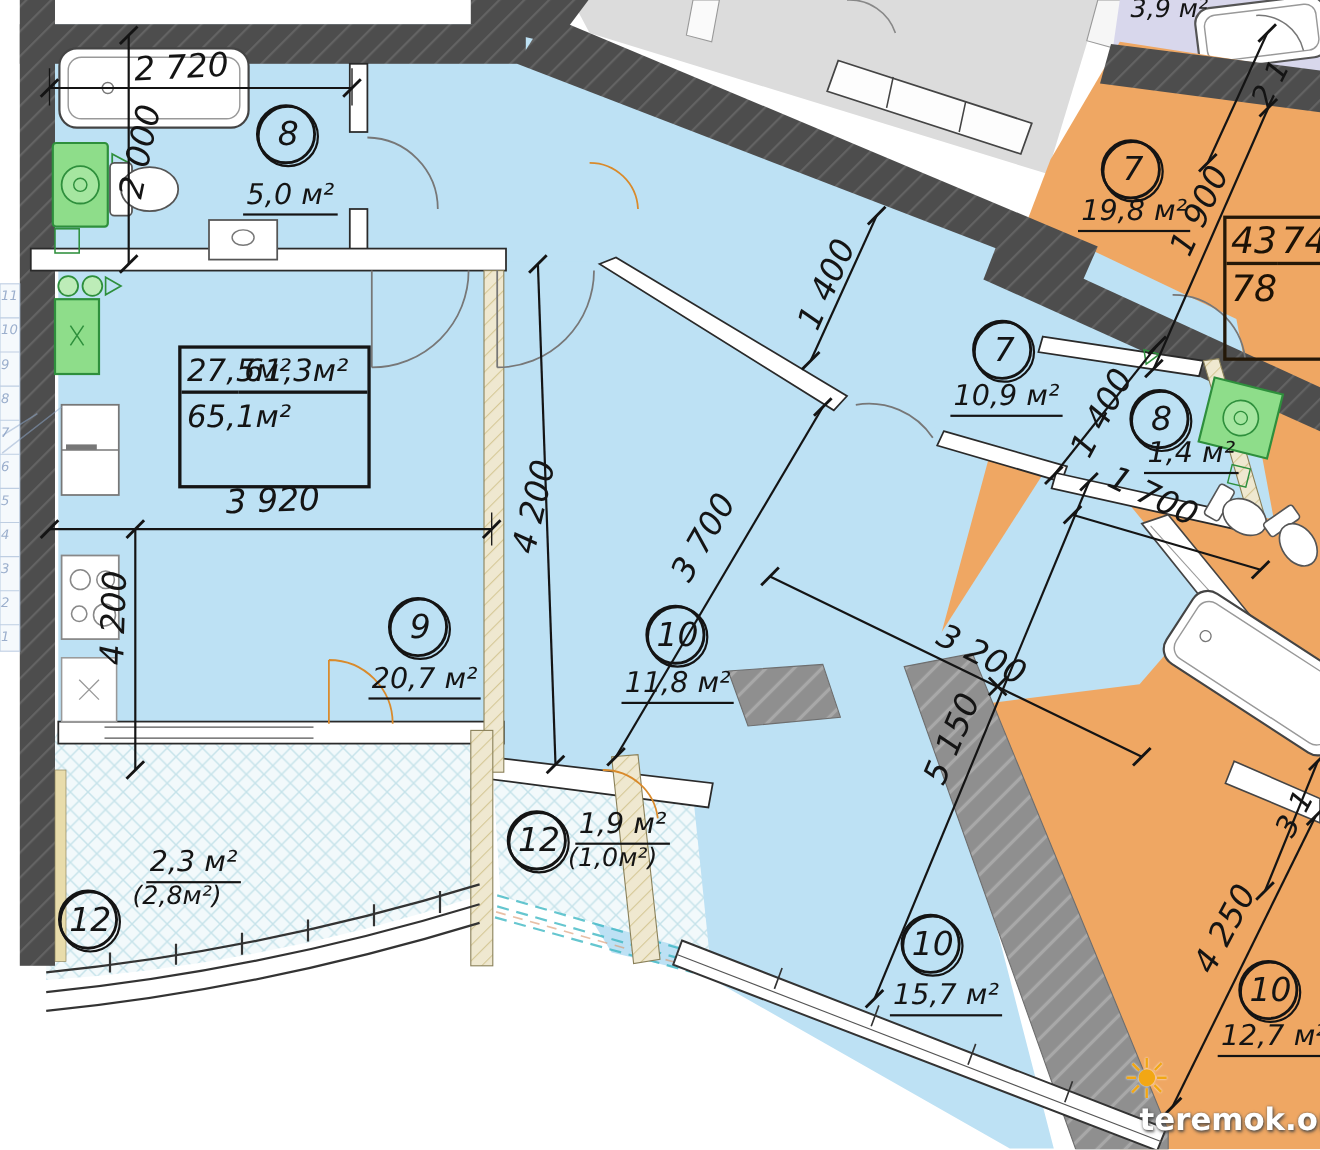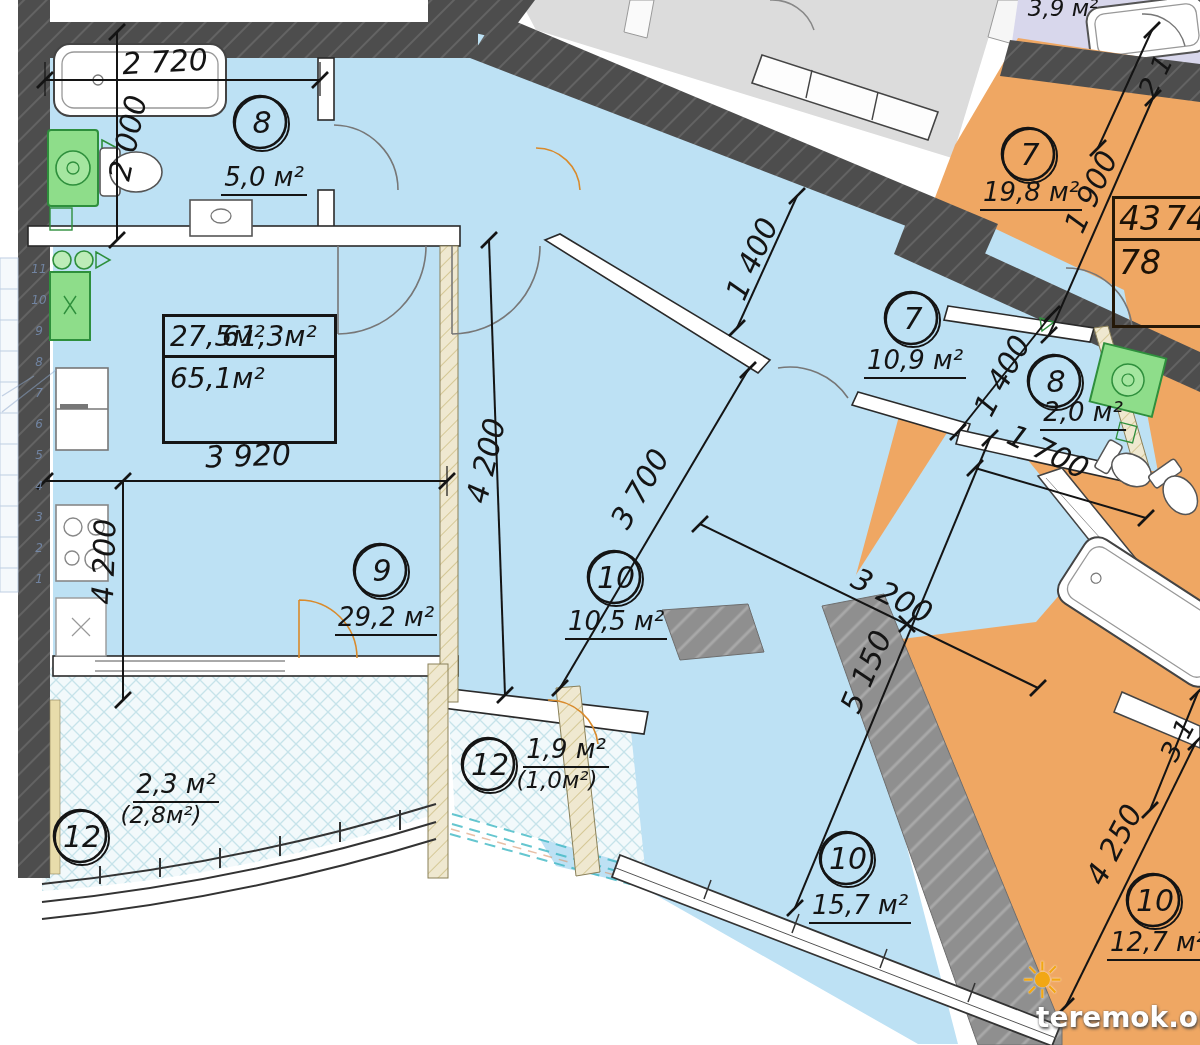--- a/index.html
+++ b/index.html
@@ -8,22 +8,22 @@
   #plan svg{position:absolute;left:0;top:0;}
   .lbl{position:absolute;font-style:italic;color:#141414;white-space:nowrap;
        text-align:center;line-height:1.05;}
   .dim{font-size:30px;}
   .area{font-size:26px;}
   .area .u{border-bottom:2.5px solid #141414;padding:0 3px 2px;}
   .area2{font-size:23px;}
   .circ{position:absolute;width:52px;height:52px;border:2.5px solid #141414;border-radius:50%;
         font-style:italic;font-size:30px;color:#141414;text-align:center;line-height:49px;
         background:transparent;}
-  .stair{position:absolute;width:36px;font-size:12px;color:#7d96bd;text-align:center;
-         font-style:italic;opacity:.75;padding-left:20px;}
+  .stair{position:absolute;width:36px;font-size:12px;color:#7d96bd;
+         font-style:italic;opacity:.75;}
   .tbl{position:absolute;display:grid;border:3px solid #151515;color:#141414;font-style:italic;}
   #tbl2b{left:162px;top:314px;width:169px;height:124px;grid-template-columns:52px 1fr;
          grid-template-rows:1fr 1fr 1fr;}
   #tbl2b .side{grid-row:1/4;display:flex;align-items:center;justify-content:center;
          font-size:40px;border-right:3px solid #151515;}
   #tbl2b .row{display:flex;align-items:center;padding-left:5px;font-size:28px;
          border-bottom:3px solid #151515;}
   #tbl2b .row:last-child{border-bottom:none;}
   #tbl3a{left:1112px;top:196px;width:120px;height:126px;grid-template-columns:46px 1fr;
          grid-template-rows:1fr 1fr 1fr;border-color:#241808;color:#1c1206;}
@@ -300,24 +300,24 @@
 <div class="circ" style="left:588px;top:551px">10</div>
 <div class="circ" style="left:885px;top:292px">7</div>
 <div class="circ" style="left:1028px;top:355px">8</div>
 <div class="circ" style="left:54px;top:810px">12</div>
 <div class="circ" style="left:462px;top:738px">12</div>
 <div class="circ" style="left:820px;top:832px">10</div>
 <div class="circ" style="left:1002px;top:128px">7</div>
 <div class="circ" style="left:1127px;top:874px">10</div>
 
 <div class="lbl area" style="left:214px;top:164px;width:100px"><span class="u">5,0 м²</span></div>
-<div class="lbl area" style="left:326px;top:604px;width:120px"><span class="u">29,2 м²</span></div>
-<div class="lbl area" style="left:556px;top:608px;width:120px"><span class="u">10,5 м²</span></div>
+<div class="lbl area" style="left:326px;top:604px;width:120px"><span class="u">20,7 м²</span></div>
+<div class="lbl area" style="left:556px;top:608px;width:120px"><span class="u">11,8 м²</span></div>
 <div class="lbl area" style="left:855px;top:347px;width:120px"><span class="u">10,9 м²</span></div>
-<div class="lbl area" style="left:1023px;top:399px;width:120px"><span class="u">2,0 м²</span></div>
+<div class="lbl area" style="left:1023px;top:399px;width:120px"><span class="u">1,4 м²</span></div>
 <div class="lbl area" style="left:116px;top:771px;width:120px"><span class="u">2,3 м²</span></div>
 <div class="lbl area2" style="left:101px;top:803px;width:120px">(2,8м²)</div>
 <div class="lbl area" style="left:506px;top:736px;width:120px"><span class="u">1,9 м²</span></div>
 <div class="lbl area2" style="left:497px;top:768px;width:120px">(1,0м²)</div>
 <div class="lbl area" style="left:800px;top:892px;width:120px"><span class="u">15,7 м²</span></div>
 <div class="lbl area" style="left:971px;top:179px;width:120px"><span class="u">19,8 м²</span></div>
 <div class="lbl area" style="left:1098px;top:929px;width:120px"><span class="u">12,7 м²</span></div>
 <div class="lbl area2" style="left:1018px;top:-4px;width:90px"><span class="u">3,9 м²</span></div>
 
 <div class="lbl dim" style="left:95px;top:46px;width:140px;transform:rotate(-3deg)">2 720</div>

